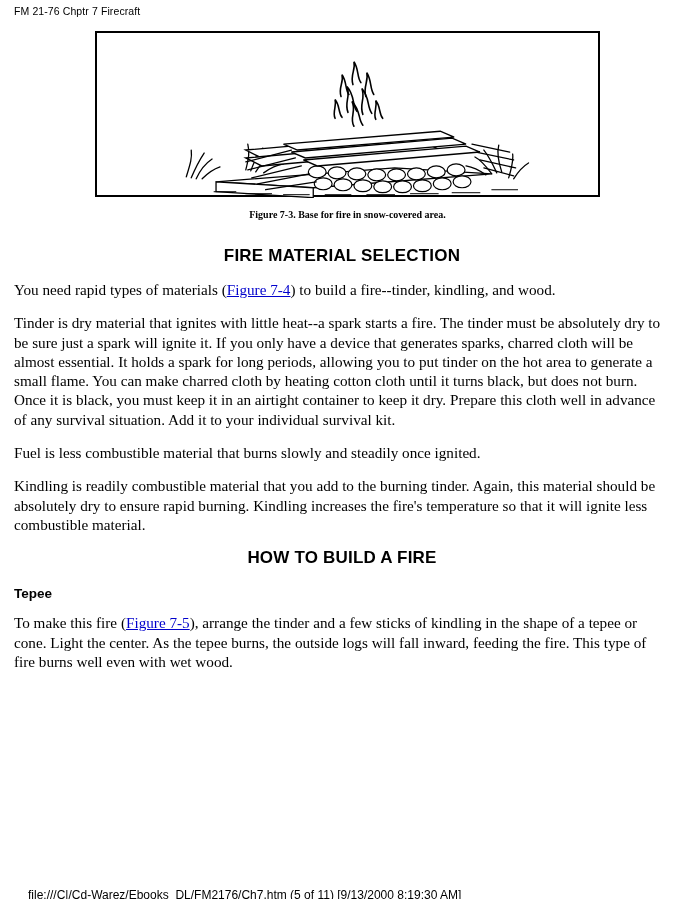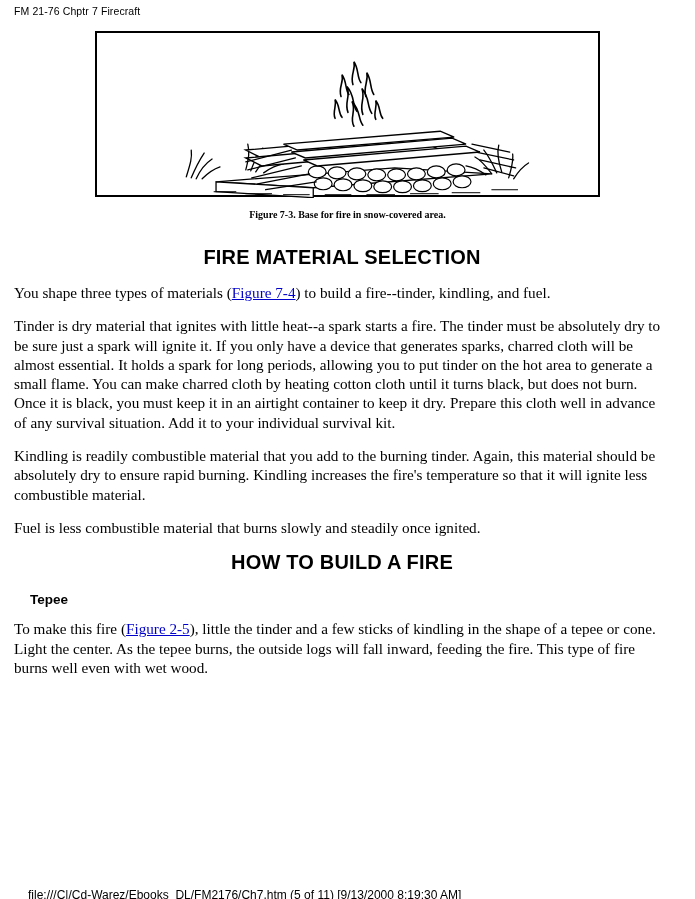--- a/index.html
+++ b/index.html
@@ -55,35 +55,35 @@
     font-size: 10px;
   }
   .content {
     position: absolute;
     top: 246px;
     left: 14px;
     width: 656px;
   }
   h2.section-heading {
     font-family: "Liberation Sans", sans-serif;
-    font-size: 20px;
+    font-size: 17px;
     font-weight: bold;
     text-align: center;
     margin: 0 0 14px 0;
     letter-spacing: 0.2px;
   }
   h2.section-heading.second {
     margin-top: 10px;
     margin-bottom: 16px;
   }
   h3.sub-heading {
     font-family: "Liberation Sans", sans-serif;
     font-size: 13.5px;
     font-weight: bold;
-    margin: 18px 0 12px 16px;
+    margin: 18px 0 12px 0;
   }
   p.body-text {
     font-family: "Liberation Serif", serif;
     font-size: 15.2px;
     line-height: 19.3px;
     margin: 0 0 14px 0;
     text-align: left;
   }
   a.doc-link {
     color: #0000cc;
@@ -202,32 +202,32 @@
       </g>
     </svg>
   </div>
 
   <div class="figure-caption">Figure 7-3. Base for fire in snow-covered area.</div>
 
   <div class="content">
 
     <h2 class="section-heading">FIRE MATERIAL SELECTION</h2>
 
-    <p class="body-text"><span>You shape three types of materials (</span><a class="doc-link" href="#">Figure 7-4</a><span>) to build a fire--tinder, kindling, and fuel.</span></p>
+    <p class="body-text"><span>You need rapid types of materials (</span><a class="doc-link" href="#">Figure 7-4</a><span>) to build a fire--tinder, kindling, and wood.</span></p>
 
     <p class="body-text">Tinder is dry material that ignites with little heat--a spark starts a fire. The tinder must be absolutely dry to be sure just a spark will ignite it. If you only have a device that generates sparks, charred cloth will be almost essential. It holds a spark for long periods, allowing you to put tinder on the hot area to generate a small flame. You can make charred cloth by heating cotton cloth until it turns black, but does not burn. Once it is black, you must keep it in an airtight container to keep it dry. Prepare this cloth well in advance of any survival situation. Add it to your individual survival kit.</p>
 
+    <p class="body-text">Fuel is less combustible material that burns slowly and steadily once ignited.</p>
+
     <p class="body-text">Kindling is readily combustible material that you add to the burning tinder. Again, this material should be absolutely dry to ensure rapid burning. Kindling increases the fire's temperature so that it will ignite less combustible material.</p>
 
-    <p class="body-text">Fuel is less combustible material that burns slowly and steadily once ignited.</p>
-
     <h2 class="section-heading second">HOW TO BUILD A FIRE</h2>
 
 
     <h3 class="sub-heading">Tepee</h3>
 
-    <p class="body-text"><span>To make this fire (</span><a class="doc-link" href="#">Figure 2-5</a><span>), little the tinder and a few sticks of kindling in the shape of a tepee or cone. Light the center. As the tepee burns, the outside logs will fall inward, feeding the fire. This type of fire burns well even with wet wood.</span></p>
+    <p class="body-text"><span>To make this fire (</span><a class="doc-link" href="#">Figure 7-5</a><span>), arrange the tinder and a few sticks of kindling in the shape of a tepee or cone. Light the center. As the tepee burns, the outside logs will fall inward, feeding the fire. This type of fire burns well even with wet wood.</span></p>
 
   </div>
 
   <div class="footer">file:///C|/Cd-Warez/Ebooks_DL/FM2176/Ch7.htm (5 of 11) [9/13/2000 8:19:30 AM]</div>
 
 </div>
 
 </body></html>

